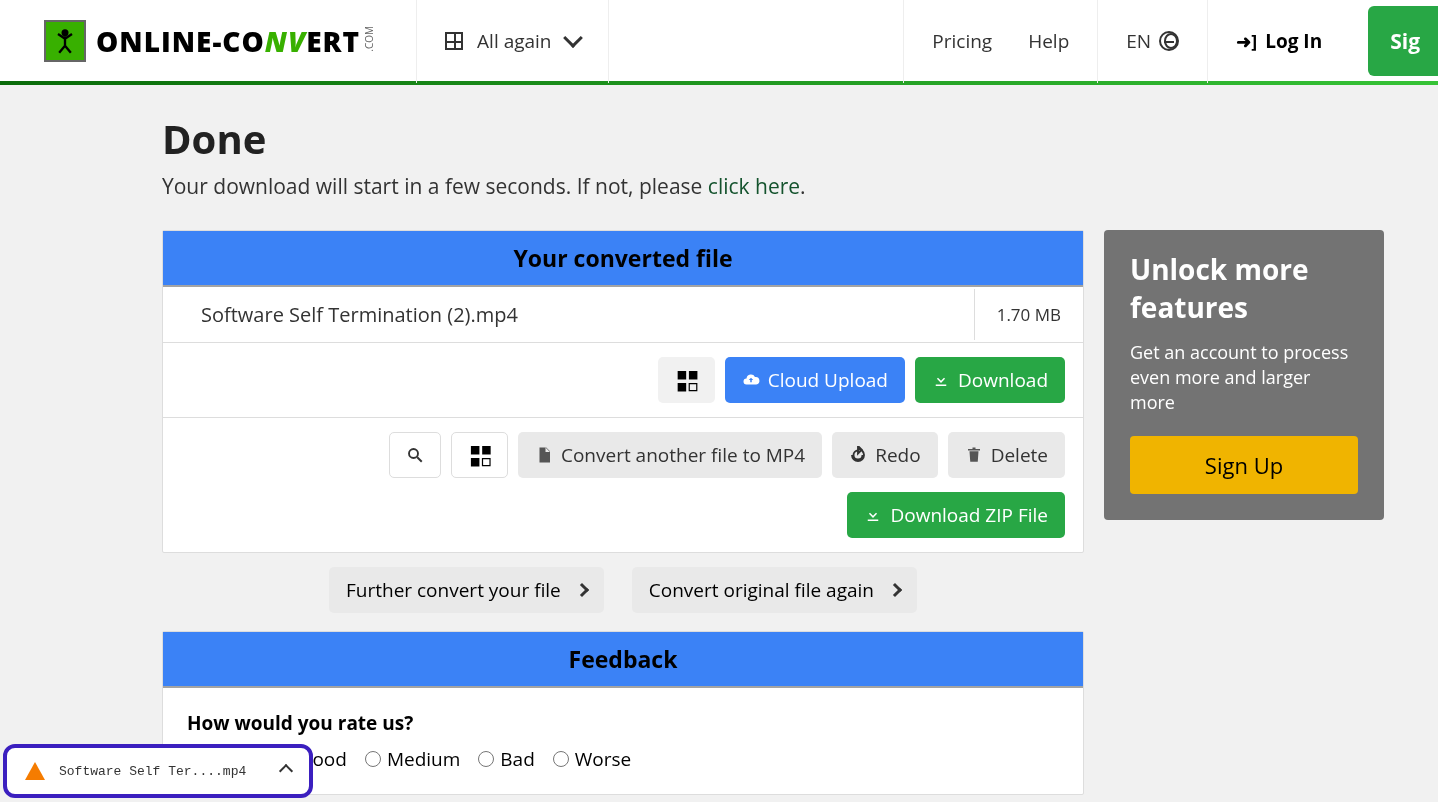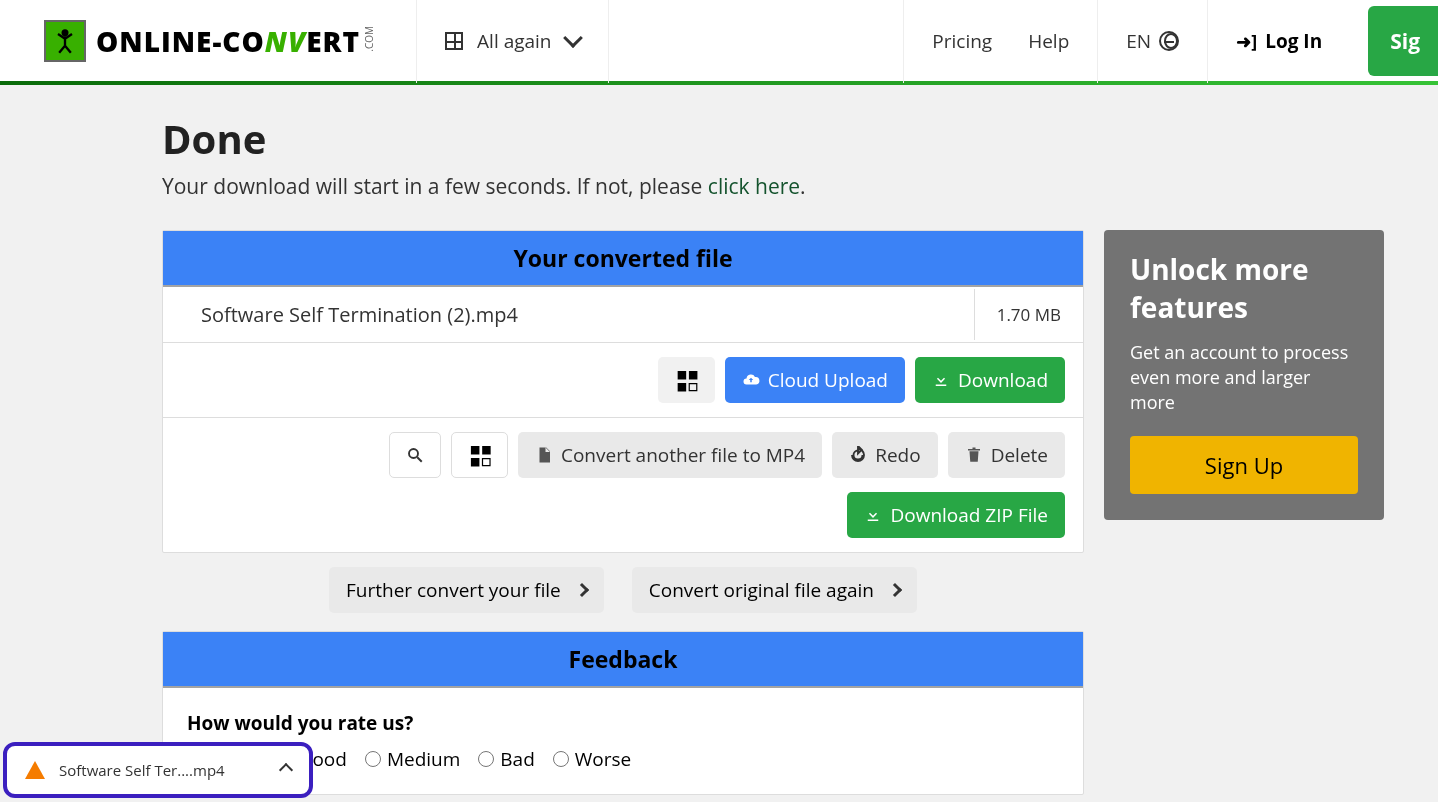--- a/index.html
+++ b/index.html
@@ -124,21 +124,21 @@
   
   .dl-bar {
     position:absolute; bottom:4px; left:3px;
     border:4px solid #3b1fbf; border-radius:12px; background:#fff;
     display:flex; align-items:center; padding: 14px 18px; width: 310px;
   }
   .vlc-icon {
     width:0; height:0; border-left:10px solid transparent; border-right:10px solid transparent;
     border-bottom:18px solid #f57c00; margin-right:14px;
   }
-  .dl-name { font-size:15px; color:#333; flex:1;}
+  .dl-name { font-size:13px; color:#333; flex:1;font-family:Liberation Mono, monospace;}
   .chev-up { width:10px; height:10px; border-left:2px solid #333; border-top:2px solid #333; transform:rotate(45deg);}
 </style>
 </head>
 <body>
 
 <div class="header">
   <div class="logo-area">
     <div class="logo-box">
       <svg viewBox="0 0 24 24" width="28" height="28">
           <circle cx="12" cy="5" r="3" fill="#000"></circle>

